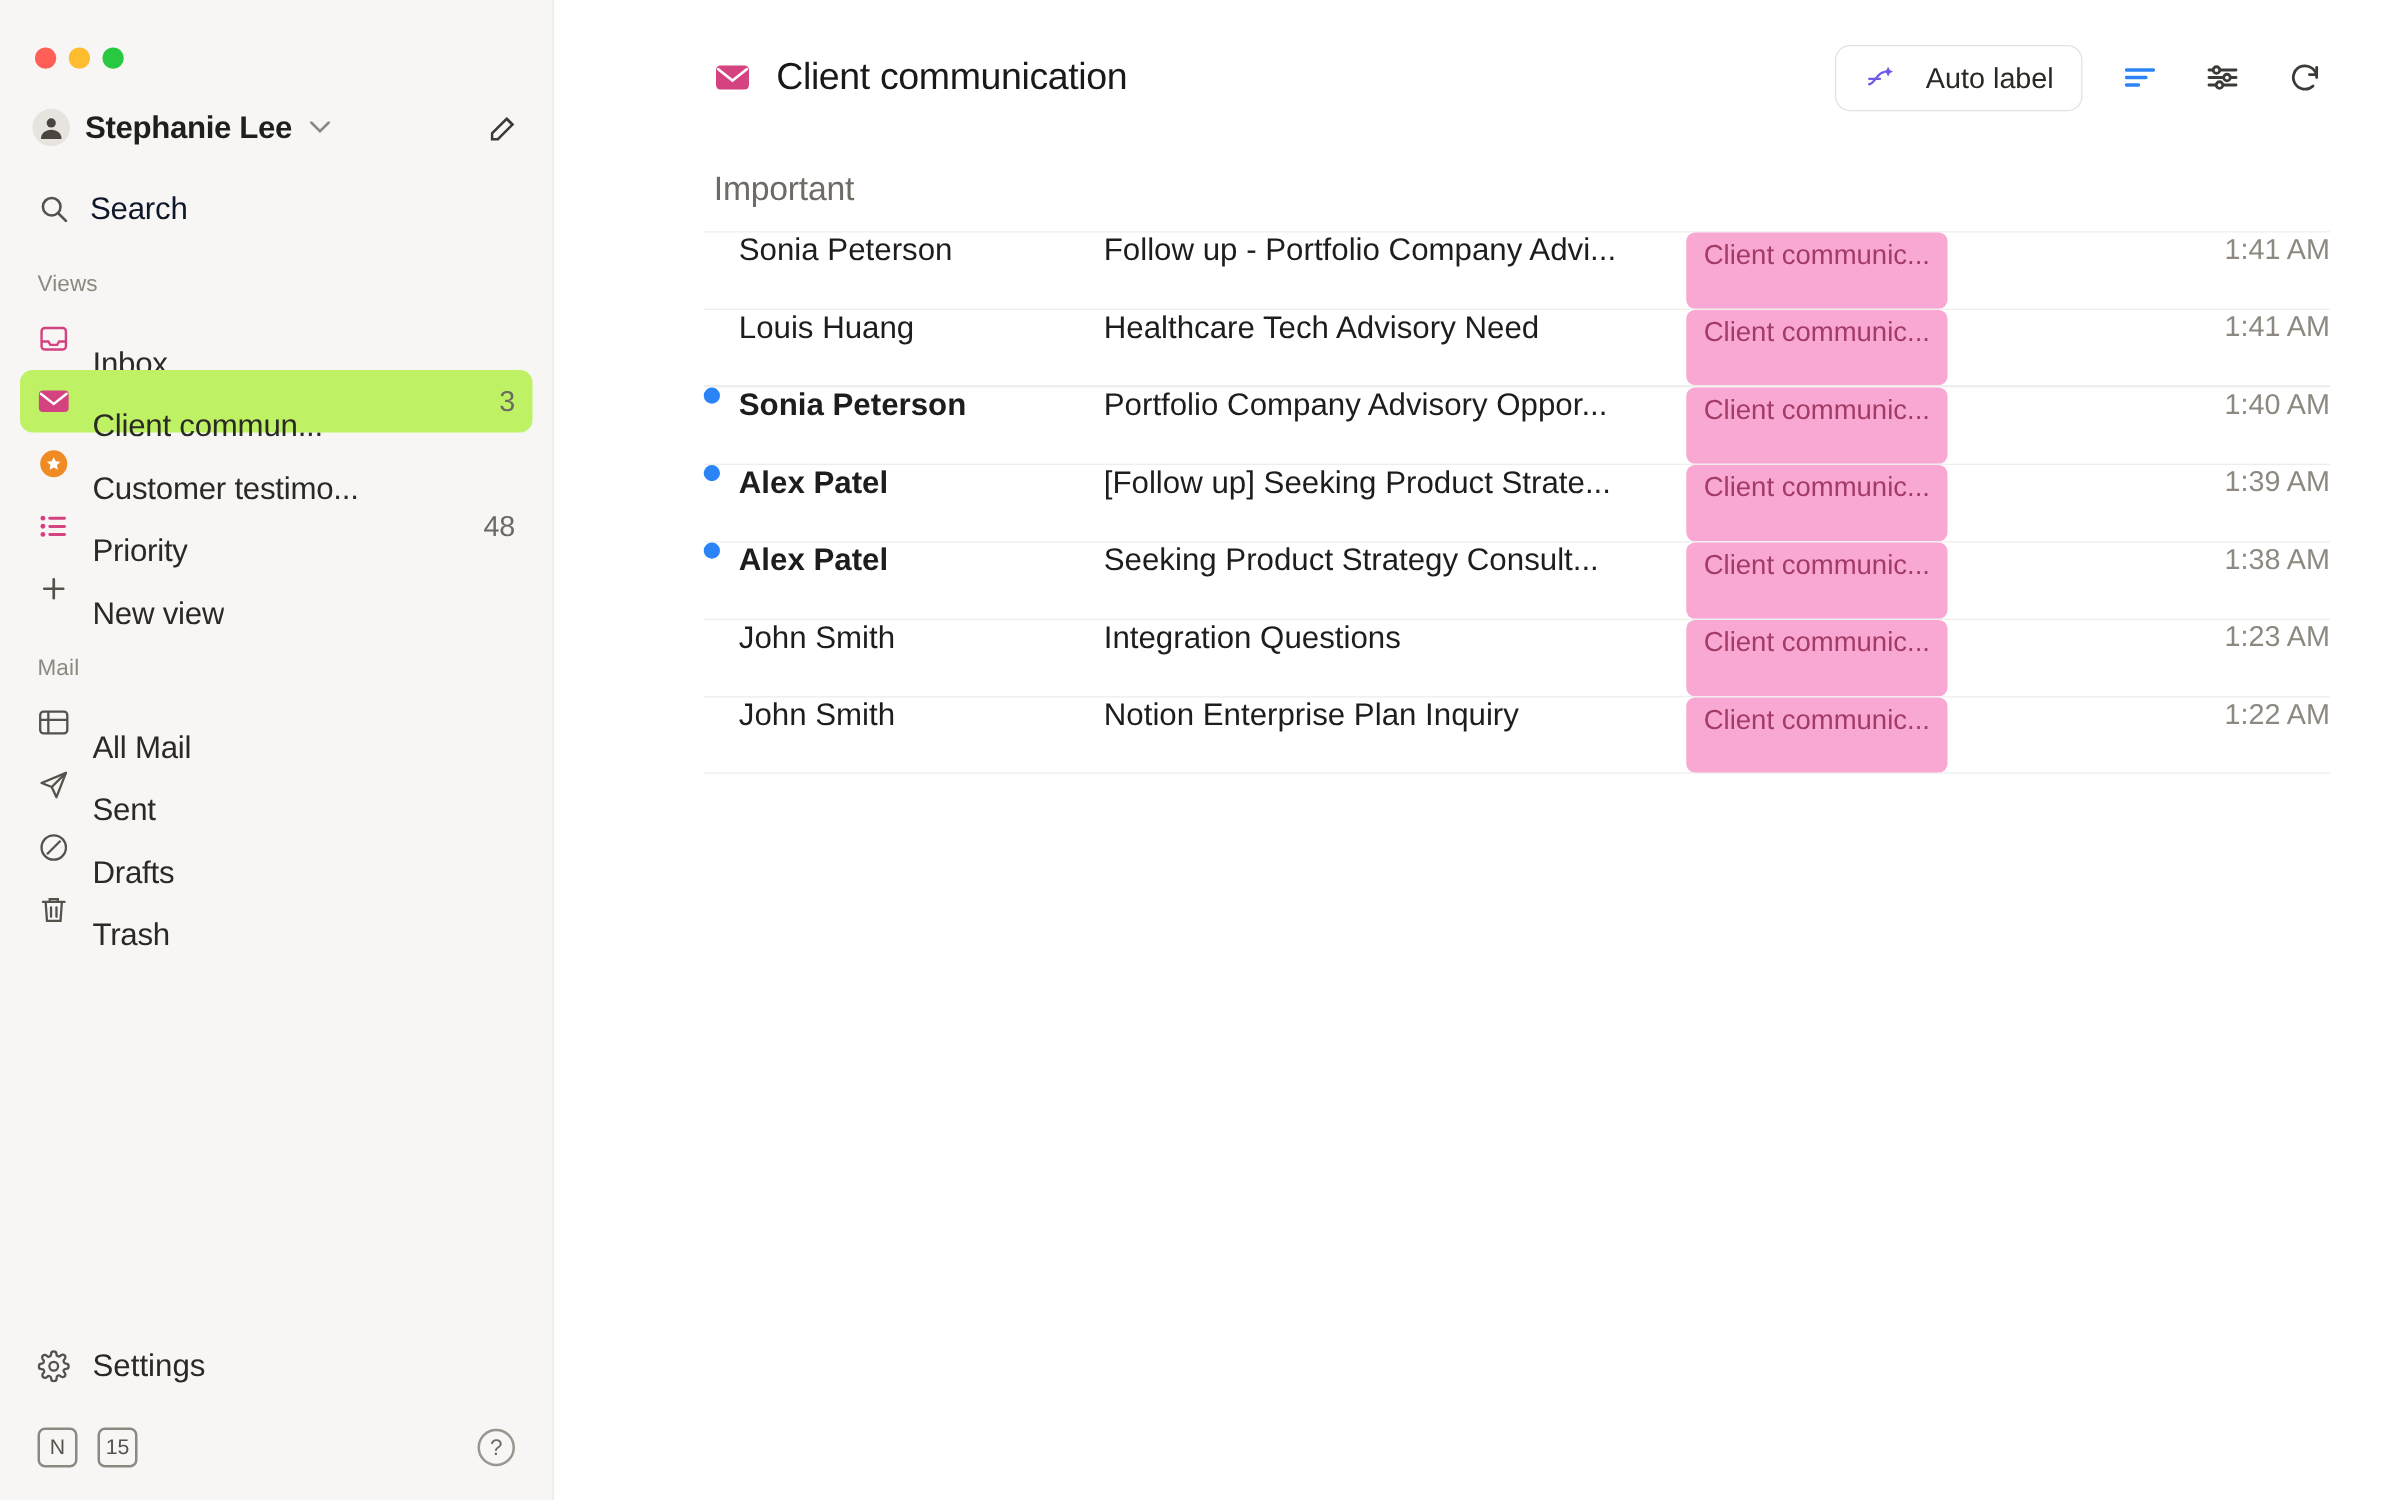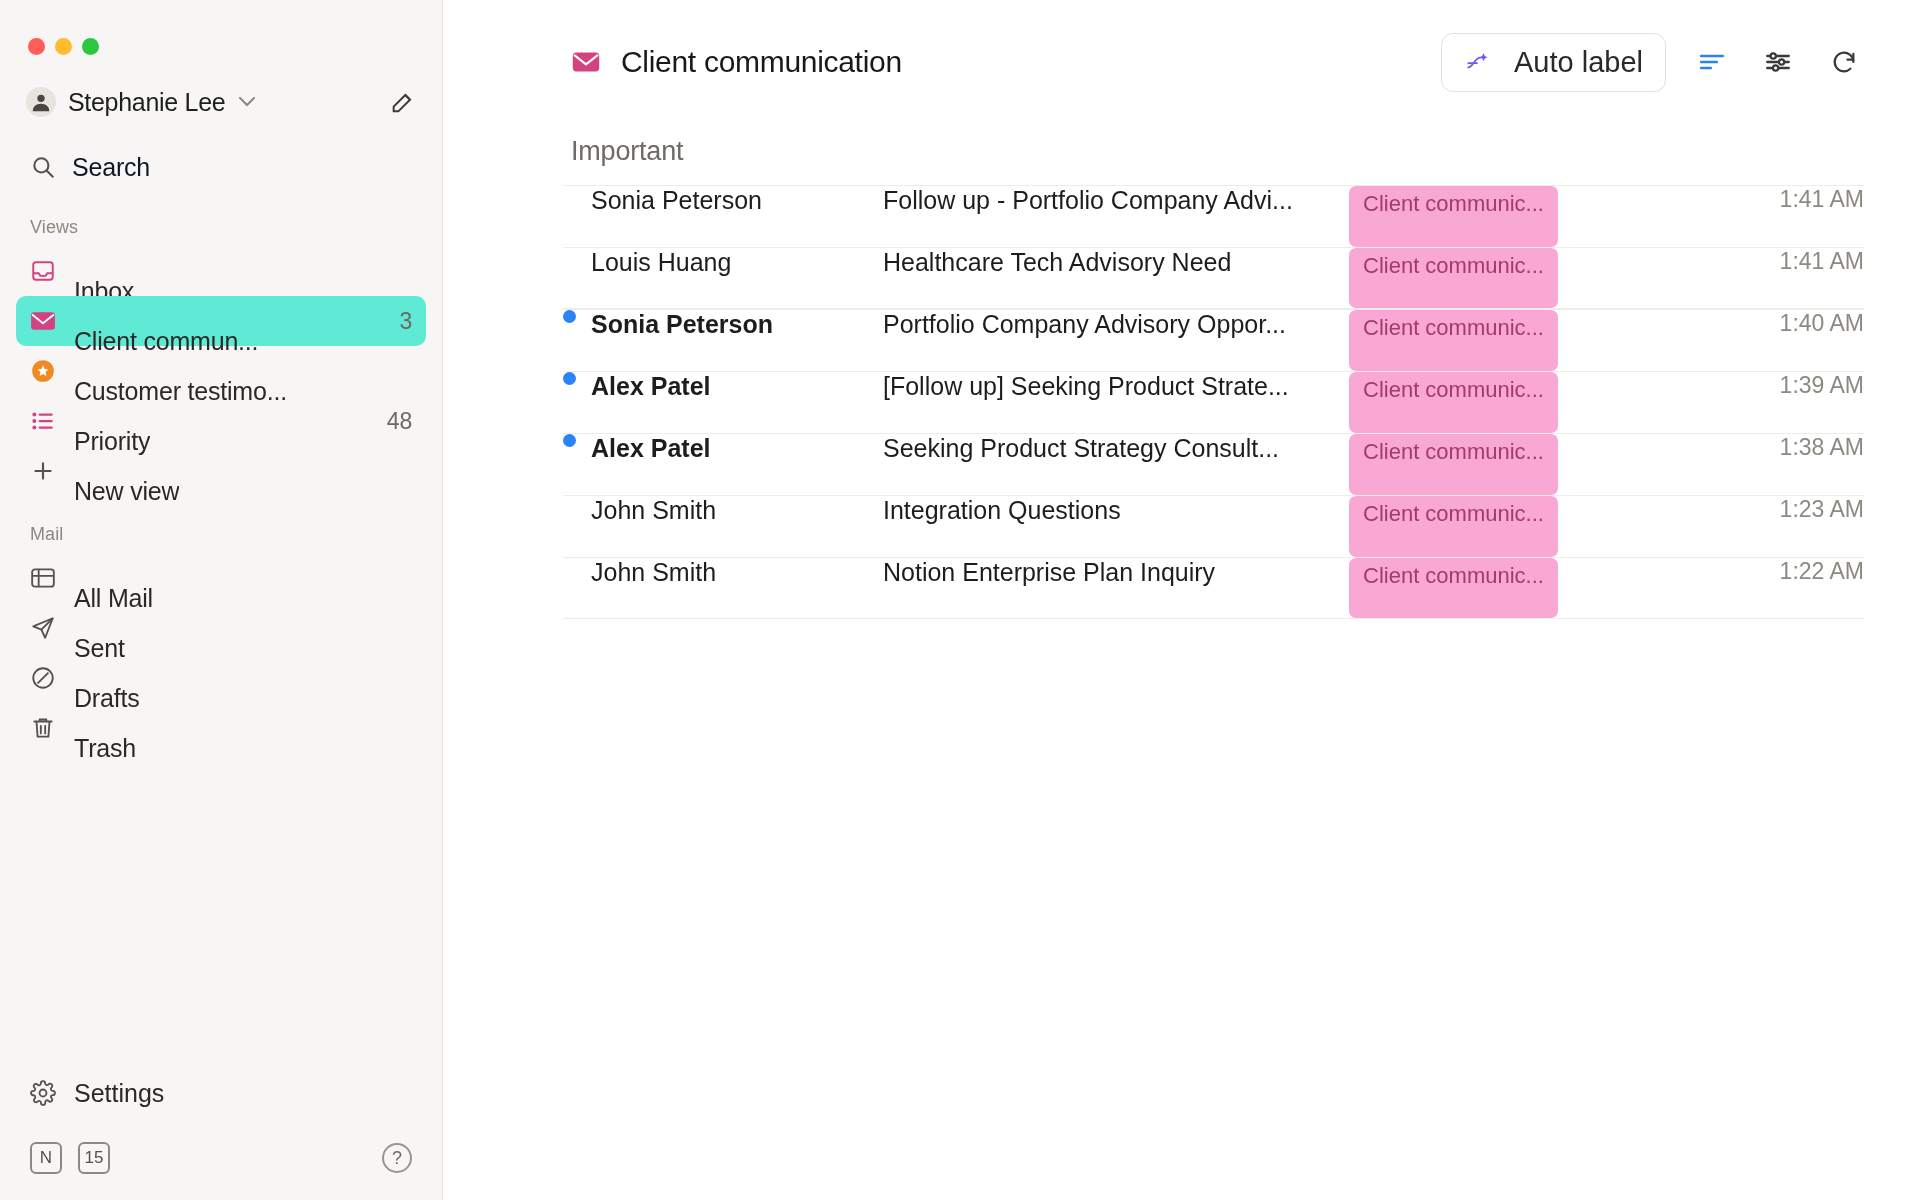--- a/index.html
+++ b/index.html
@@ -44,21 +44,21 @@
   .avatar {
     width: 30px; height: 30px; border-radius: 50%;
     background: #e7e4df;
     display: flex; align-items: center; justify-content: center;
     font-size: 17px;
     flex: 0 0 30px;
   }
   .account-name {
     font-size: 25px;
     color: #1f1f1d;
-    font-weight: 400;
+    font-weight: 700;
     letter-spacing: -0.3px;
     white-space: nowrap;
   }
   .chev {
     font-size: 15px; color: #8b8780; margin-left: 2px;
   }
   .compose-btn {
     margin-left: auto;
     width: 34px; height: 34px;
     display: flex; align-items: center; justify-content: center;
@@ -98,21 +98,21 @@
     flex: 0 0 26px;
   }
   .nav-item .label {
     white-space: nowrap; overflow: hidden; text-overflow: ellipsis; margin-top: 40px;
   }
   .nav-item .count {
     margin-left: auto;
     font-size: 23px;
     color: #6d6962;
   }
-  .nav-item.active { background: #5eead4; }
+  .nav-item.active { background: #bef264; }
 
   .sidebar-bottom {
     margin-top: auto;
     padding-bottom: 26px;
   }
   .settings-item {
     display: flex; align-items: center; gap: 18px;
     height: 50px; margin: 0 16px; padding: 0 14px;
     font-size: 25px; color: #2b2926;
   }
@@ -158,21 +158,21 @@
   }
   .header-actions {
     margin-left: auto;
     display: flex; align-items: center; gap: 26px;
   }
   .auto-label-btn {
     display: flex; align-items: center; gap: 24px;
     border: 1px solid #e3e1de;
     border-radius: 12px;
     padding: 12px 22px;
-    font-size: 29px;
+    font-size: 23px;
     color: #2b2926;
     background: #fff;
   }
   .icon-btn { width: 40px; height: 40px; display: flex; align-items: center; justify-content: center; }
 
   .section-title {
     font-size: 27px;
     color: #6e6a65;
     padding: 40px 0 18px 128px;
     letter-spacing: -0.2px;

